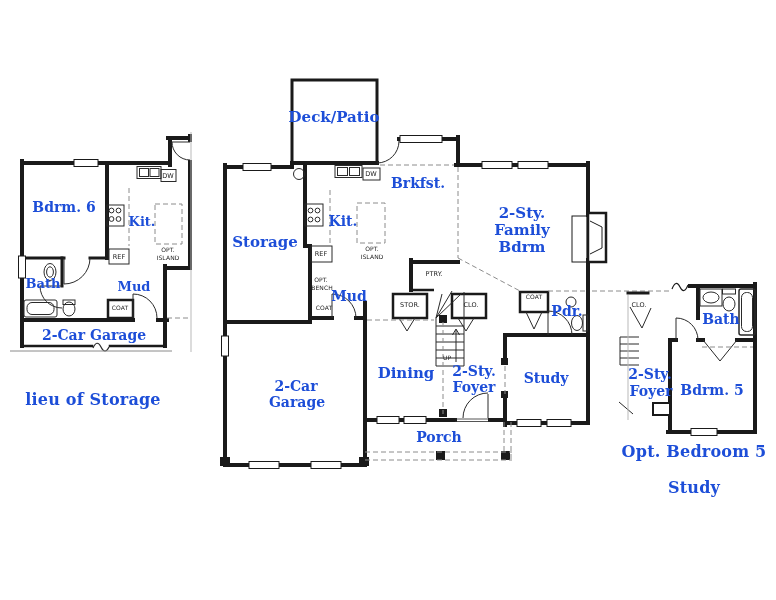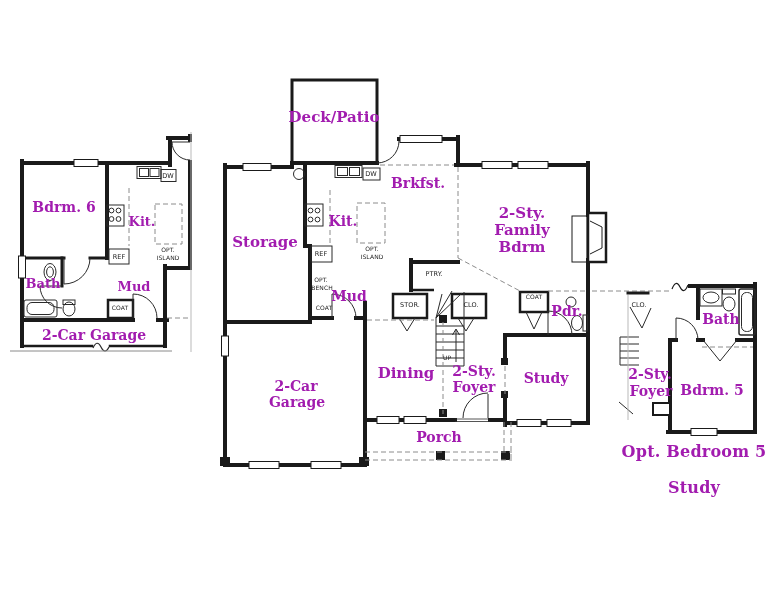--- a/index.html
+++ b/index.html
@@ -1,19 +1,19 @@
 <!DOCTYPE html>
 <html><head>
 <meta charset="utf-8">
 <style>
   html,body{margin:0;padding:0;background:#fff;}
   .sheet{position:relative;width:776px;height:600px;background:#ffffff;overflow:hidden;
          font-family:"DejaVu Serif",serif;}
   .sheet svg{position:absolute;left:0;top:0;}
-  .lbl{position:absolute;transform:translate(-50%,-50%);font-weight:bold;color:#a21caf;
+  .lbl{position:absolute;transform:translate(-50%,-50%);font-weight:bold;color:#1d4ed8;
        white-space:nowrap;line-height:1;}
   .s15{font-size:15px;}
   .s14{font-size:14px;}
   .s13{font-size:13px;}
   .cap{font-size:16px;letter-spacing:0.2px;}
   .tiny{font-family:"DejaVu Sans",sans-serif;font-weight:normal;font-size:6.5px;color:#222;
         letter-spacing:0.1px;}
   .tiny6{font-size:6px;}
 </style>
 </head>
@@ -222,20 +222,21 @@
   <div class="lbl s14" style="left:64px;top:207px">Bdrm. 6</div>
   <div class="lbl s13" style="left:142px;top:221px">Kit.</div>
   <div class="lbl s13" style="left:43px;top:283px">Bath</div>
   <div class="lbl s13" style="left:134px;top:286px">Mud</div>
   <div class="lbl s14" style="left:94px;top:335px">2-Car Garage</div>
   <div class="lbl tiny" style="left:168px;top:176px">DW</div>
   <div class="lbl tiny" style="left:119px;top:257px">REF</div>
   <div class="lbl tiny tiny6" style="left:168px;top:250px">OPT.</div>
   <div class="lbl tiny tiny6" style="left:168px;top:258px">ISLAND</div>
   <div class="lbl tiny tiny6" style="left:120px;top:308px">COAT</div>
+  <div class="lbl cap" style="left:93px;top:400px">lieu of Storage</div>
 
   <div class="lbl s15" style="left:334px;top:117px">Deck/Patio</div>
   <div class="lbl s14" style="left:418px;top:183px">Brkfst.</div>
   <div class="lbl s15" style="left:522px;top:213px">2-Sty.</div>
   <div class="lbl s15" style="left:522px;top:230px">Family</div>
   <div class="lbl s15" style="left:522px;top:247px">Bdrm</div>
   <div class="lbl s15" style="left:265px;top:242px">Storage</div>
   <div class="lbl s14" style="left:343px;top:221px">Kit.</div>
   <div class="lbl s14" style="left:349px;top:296px">Mud</div>
   <div class="lbl s14" style="left:567px;top:311px">Pdr.</div>

